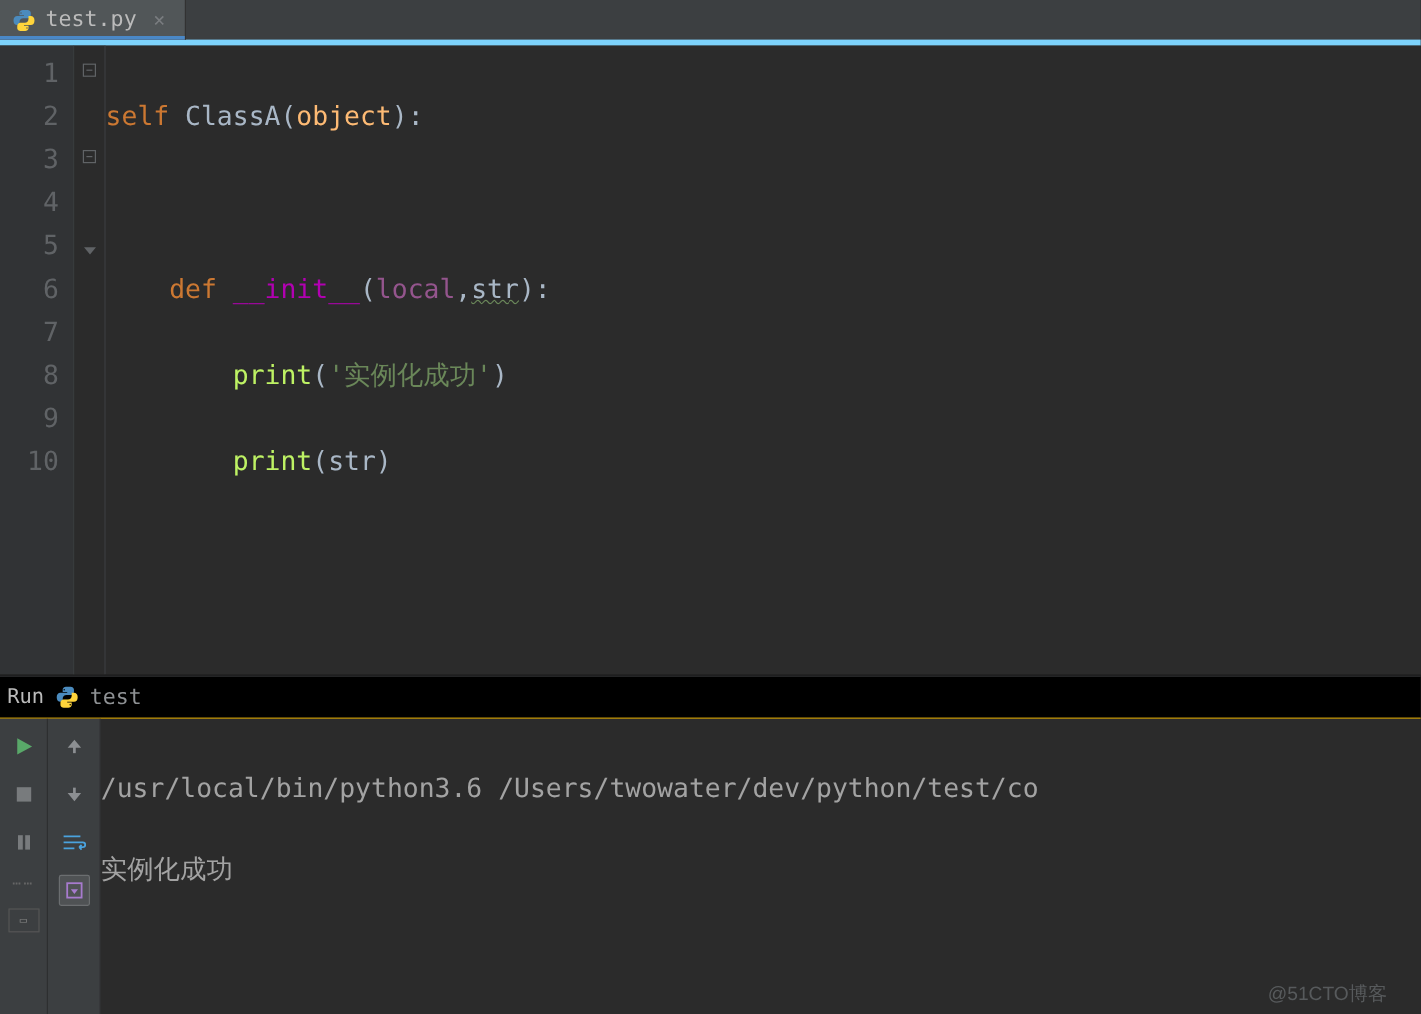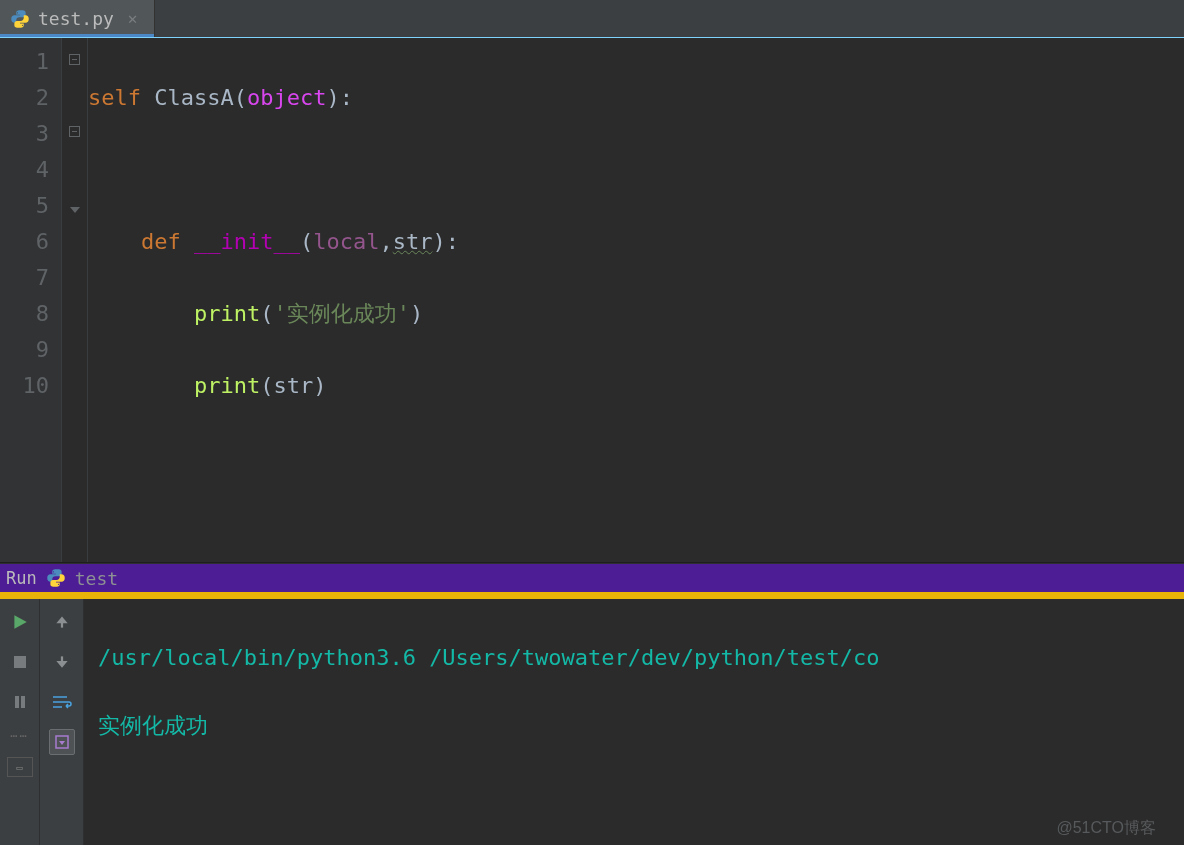--- a/index.html
+++ b/index.html
@@ -8,21 +8,21 @@
     background: #2b2b2b;
     font-family: "Menlo", "Consolas", "DejaVu Sans Mono", monospace;
     font-size: 22px;
     color: #a9b7c6;
     overflow: hidden;
   }
   
   .tabbar {
     height: 38px;
     background: #3c3f41;
-    border-bottom: 1px solid #7dd3fc;
+    border-bottom: 5px solid #7dd3fc;
     display: flex;
     align-items: stretch;
     user-select: none;
   }
   .tab {
     display: flex; align-items: center;
     padding: 0 16px 0 10px;
     gap: 8px;
     background: #515658;
     border-right: 1px solid #323232;
@@ -93,32 +93,32 @@
   }
   .code .line { height: 36px; }
   
   .kw   { color: #cc7832; }          
   .def  { color: #cc7832; }
   .fn-dunder { color: #b200b2; }     
   .self { color: #94558d; }          
   .param{ color: #a9b7c6; }
   .call { color: #bef264; }
   .str  { color: #6a8759; }
-  .builtin { color: #d946ef; }
+  .builtin { color: #fdba74; }
   .ident { color: #a9b7c6; }
   .punc { color: #a9b7c6; }
   .squiggle { text-decoration: underline wavy #6a8759; text-decoration-thickness:1px;}
   
   .splitter { height:1px; background:#1e1e1e; }
   
   .run-header {
     height: 36px;
-    background: #4c1d95;
+    background: #000000;
     border-top: 1px solid #2d2f30;
-    border-bottom: 7px solid #eab308;
+    border-bottom: 1px solid #eab308;
     display: flex; align-items: center;
     padding-left: 6px;
     gap: 8px;
     font-size: 18px;
     color: #8e9194;
     user-select: none;
   }
   .run-label { color:#bbbbbb; font-size:17px; }
   .py-small { width:22px; height:22px; display:flex; align-items:center; justify-content:center; }
   
@@ -144,24 +144,24 @@
   .tb-btn {
     width:26px; height:26px; display:flex; align-items:center; justify-content:center;
     color:#9da0a3;
   }
   .tb-btn.play { color:#59a869; }
   .tb-btn.stop { color:#787b7d;}
   .tb-btn.pause{ color:#787b7d;}
   .dots  { font-size:12px; letter-spacing:2px; color:#666; }
   .console {
     flex:1;
-    padding: 8px 0 0 14px;
+    padding: 8px 0 0 0;
     font-size:22px;
     line-height:34px;
-    color:#14b8a6;
+    color:#a3a3a3;
     white-space:pre;
     overflow:hidden;
   }
   .watermark {
     position:absolute; right:28px; bottom:6px;
     font-size:16px; color:#575a5c;
     font-family: sans-serif;
   }
   .mini-btn{
     width:26px;height:20px;border:1px solid #555;background:#3c3f41;

